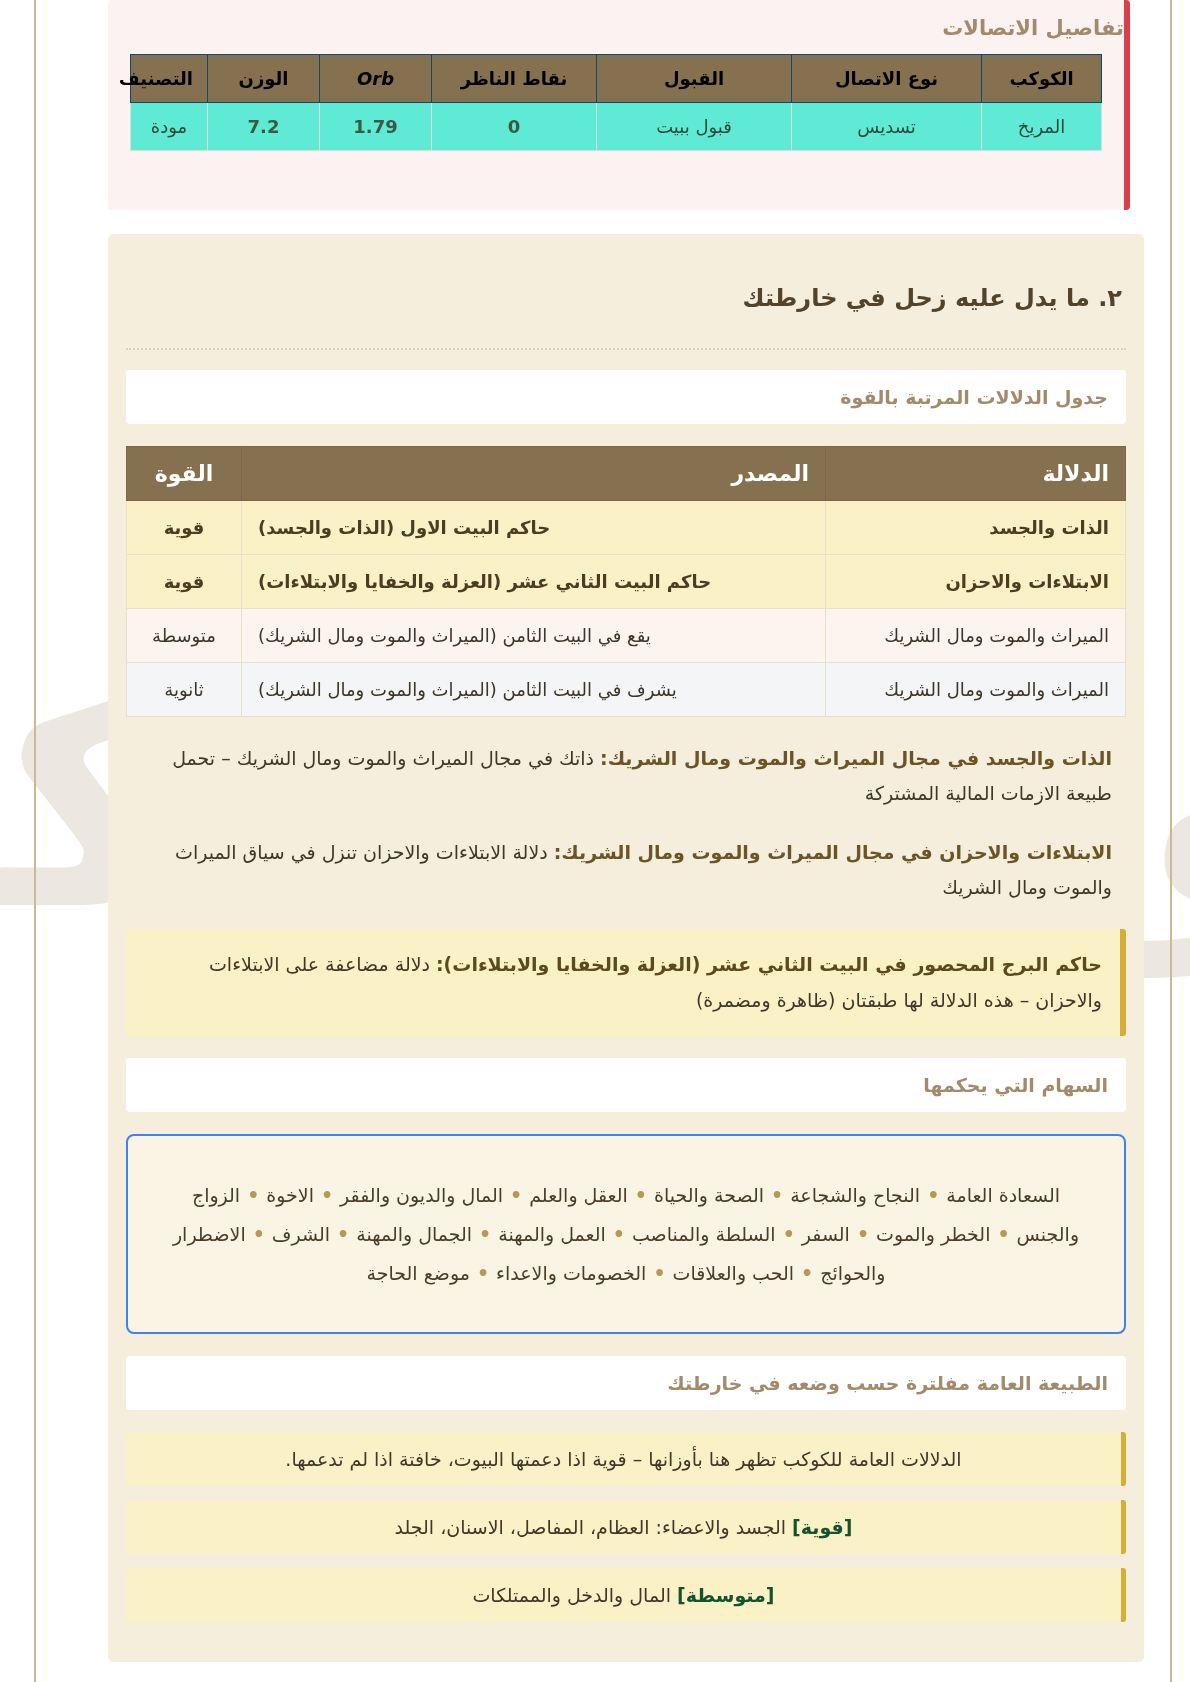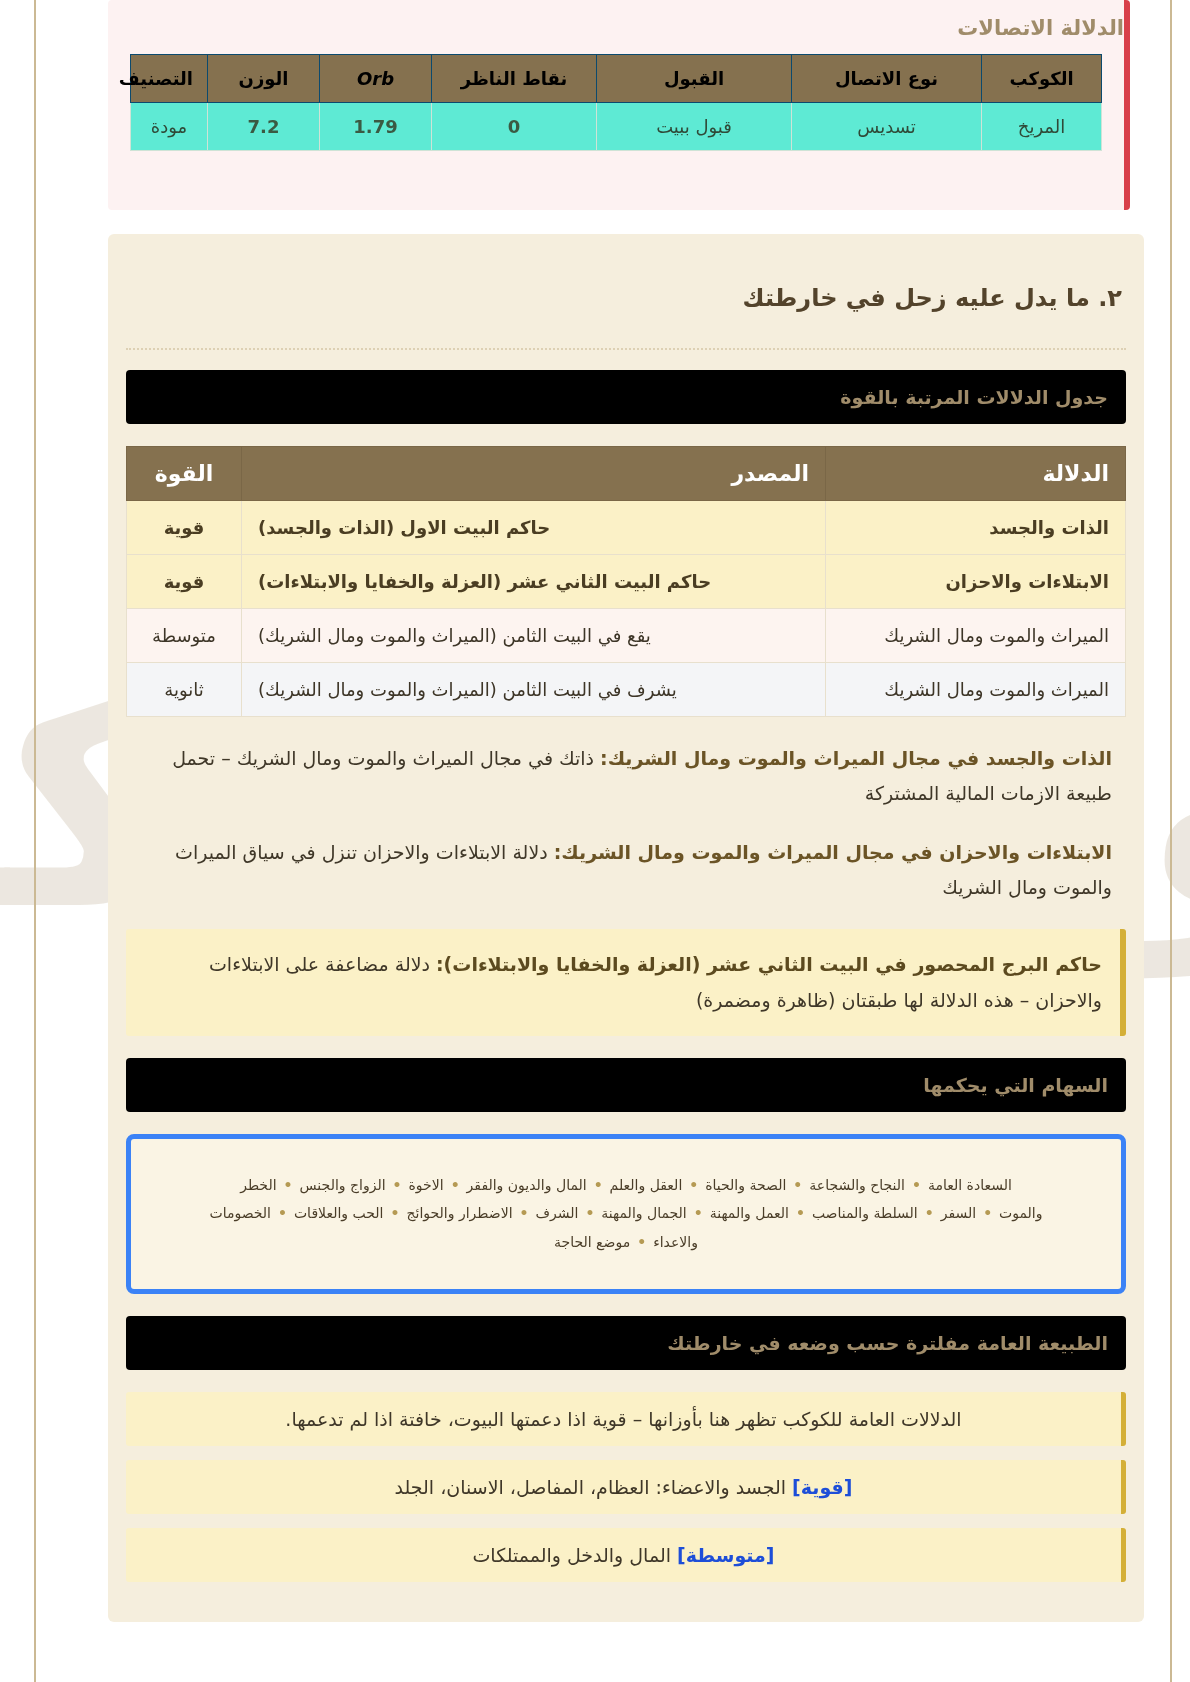--- a/index.html
+++ b/index.html
@@ -133,21 +133,21 @@
     text-align: right;
     padding: 4px 6px 16px 10px;
   }
   .dotted-sep {
     border: 0;
     border-top: 2px dotted #ddd0b4;
     margin: 0 2px 20px 2px;
   }
 
   .subbar {
-    background: #000000;
+    background: #ffffff;
     border-radius: 4px;
     padding: 16px 18px;
     margin: 0 2px 22px 2px;
     font-size: 19px;
     font-weight: 700;
     color: #a08c6a;
     text-align: right;
   }
 
   
@@ -203,25 +203,25 @@
     font-size: 19px;
     line-height: 1.85;
     color: #3f3728;
     text-align: right;
   }
   .callout b { font-weight: 700; color: #5c4a1f; }
 
   
   .lots-box {
     background: #faf4e4;
-    border: 5px solid #3b82f6;
+    border: 2px solid #3b82f6;
     border-radius: 8px;
-    padding: 32px 26px;
+    padding: 40px 26px;
     margin: 0 2px 22px 2px;
-    font-size: 14px;
+    font-size: 19px;
     line-height: 2.05;
     color: #4a3d28;
     text-align: center;
   }
   .lots-box .sep { color: #b59a53; padding: 0 7px; font-weight: 700; }
 
   
   .srow {
     background: #fbf1c7;
     border-right: 5px solid #d4af37;
@@ -229,36 +229,36 @@
     padding: 16px 18px;
     margin: 0 2px 14px 2px;
     font-size: 19px;
     color: #3f3728;
     text-align: center;
   }
   .srow.plain {
     background: #fbf1c7;
     text-align: center;
   }
-  .srow .tag { font-weight: 700; color: #1d4ed8; margin-top: 8px; }
+  .srow .tag { font-weight: 700; color: #14532d; margin-top: 8px; }
 </style>
 </head>
 <body>
 
 <div class="watermark">
   <span>نور الكواكب</span>
 </div>
 
 <div class="page">
 
   <div class="frame-line-left"></div>
   <div class="frame-line-left2"></div>
 
   <section class="aspects-card">
-    <div class="aspects-title">الدلالة الاتصالات</div>
+    <div class="aspects-title">تفاصيل الاتصالات</div>
 
     <table class="tbl">
       <thead>
         <tr>
           <th class="c-planet">الكوكب</th>
           <th class="c-type">نوع الاتصال</th>
           <th class="c-accept">القبول</th>
           <th class="c-pts">نقاط الناظر</th>
           <th class="c-orb">Orb</th>
           <th class="c-weight">الوزن</th>

